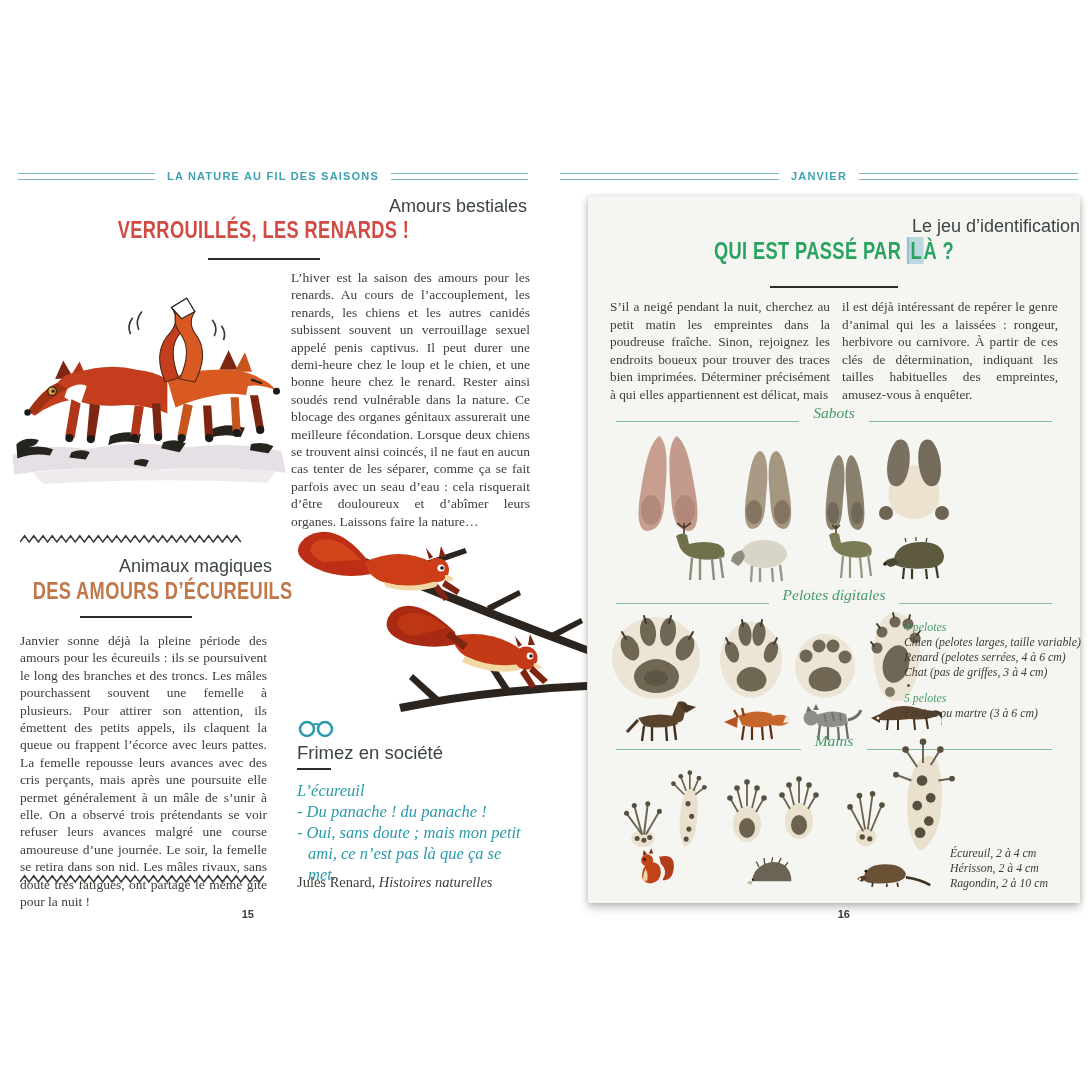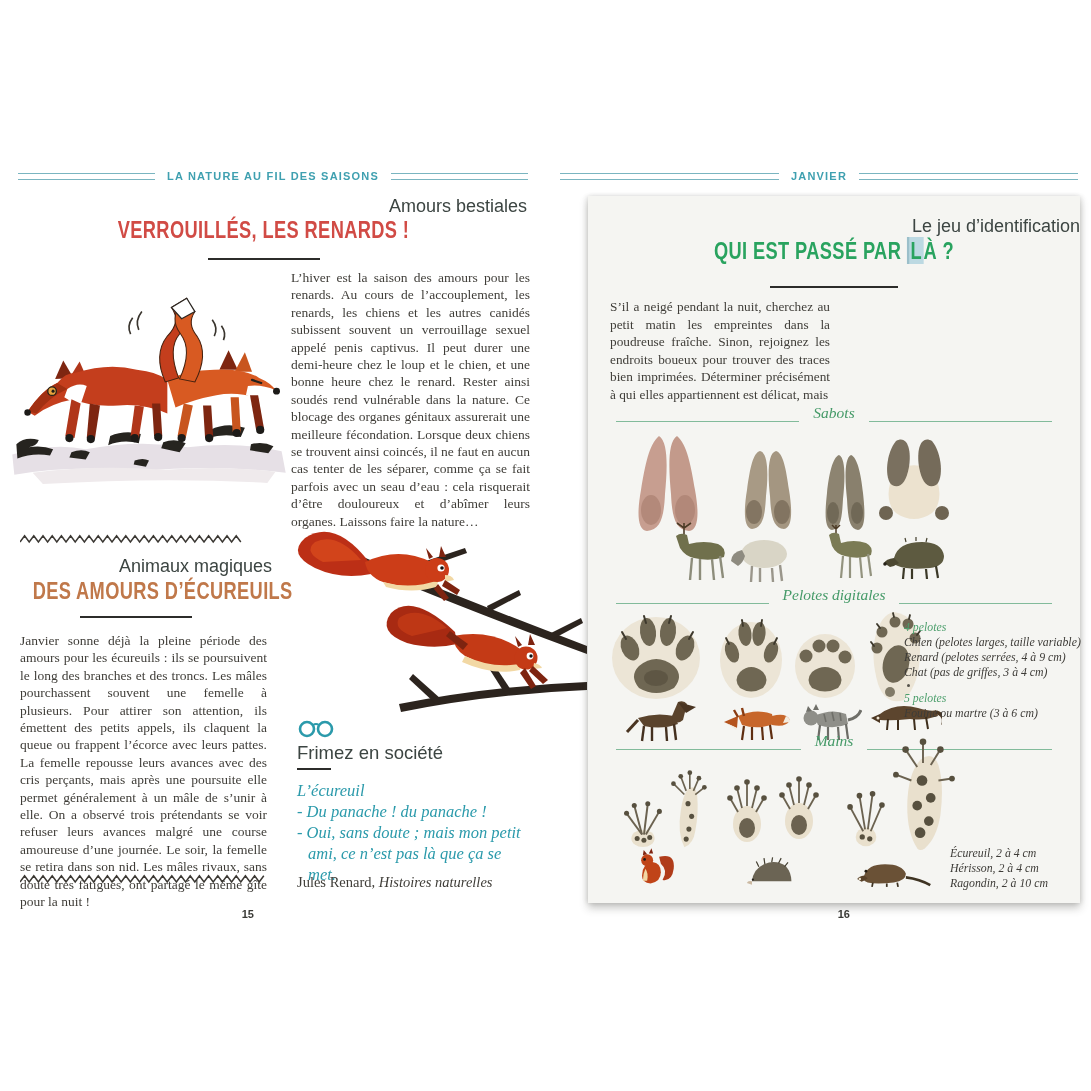--- a/index.html
+++ b/index.html
@@ -205,20 +205,21 @@
       <span class="hline"></span>
     </div>
 
     <div id="card">
       <div class="kicker">Le jeu d’identification</div>
       <div class="bigtitle green"><span>QUI EST PASSÉ PAR </span><span class="hl">L</span><span>À ?</span></div>
       <div class="abs title-rule" style="left:182px;top:90px;width:128px"></div>
 
       <div class="intro">
         <div class="col" style="width:220px">S’il a neigé pendant la nuit, cherchez au petit matin les empreintes dans la poudreuse fraîche. Sinon, rejoignez les endroits boueux pour trouver des traces bien imprimées. Déterminer précisément à qui elles appartiennent est délicat, mais</div>
+        <div class="col" style="width:216px">il est déjà intéressant de repérer le genre d’animal qui les a laissées : rongeur, herbivore ou carnivore. À partir de ces clés de détermination, indiquant les tailles habituelles des empreintes, amusez-vous à enquêter.</div>
       </div>
 
       <div class="sec-head" style="top:208px">
         <span class="sec-line"></span>
         <span class="sec-title">Sabots</span>
         <span class="sec-line"></span>
       </div>
 
       <svg class="abs" style="left:44px;top:236px" width="72" height="106" viewBox="0 0 70 106">
         <path d="M26 4 C36 10 34 40 32 62 C31 84 28 98 14 99 C4 98 4 80 8 58 C12 34 16 12 26 4 Z" fill="#c79e90"></path>
@@ -427,21 +428,21 @@
             <path d="M22 23 L21 34"></path>
             <path d="M32 24 L32 34"></path>
             <path d="M48 23 L49 34"></path>
             <path d="M60 21 L62 33"></path>
           </g>
       </svg>
 
       <div class="labels" style="left:316px;top:424px">
         <div class="lhead">4 pelotes</div>
         <div class="litem">Chien (pelotes larges, taille variable)</div>
-        <div class="litem">Renard (pelotes serrées, 4 à 9 cm)</div>
+        <div class="litem">Renard (pelotes serrées, 4 à 6 cm)</div>
         <div class="litem">Chat (pas de griffes, 3 à 4 cm)</div>
         <div class="gdot"></div>
         <div class="lhead">5 pelotes</div>
         <div class="litem">Fouine ou martre (3 à 6 cm)</div>
       </div>
 
       <div class="sec-head" style="top:536px">
         <span class="sec-line"></span>
         <span class="sec-title">Mains</span>
         <span class="sec-line"></span>

